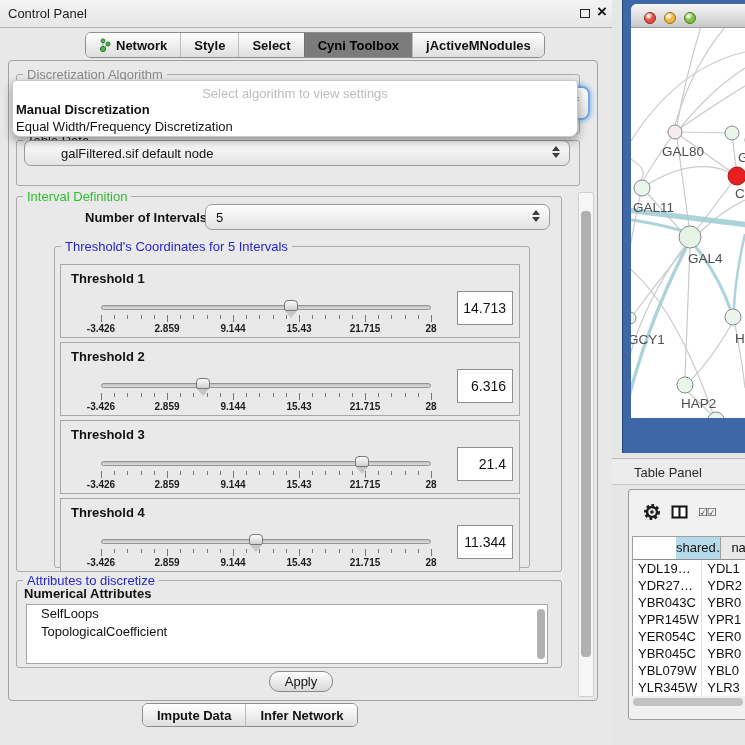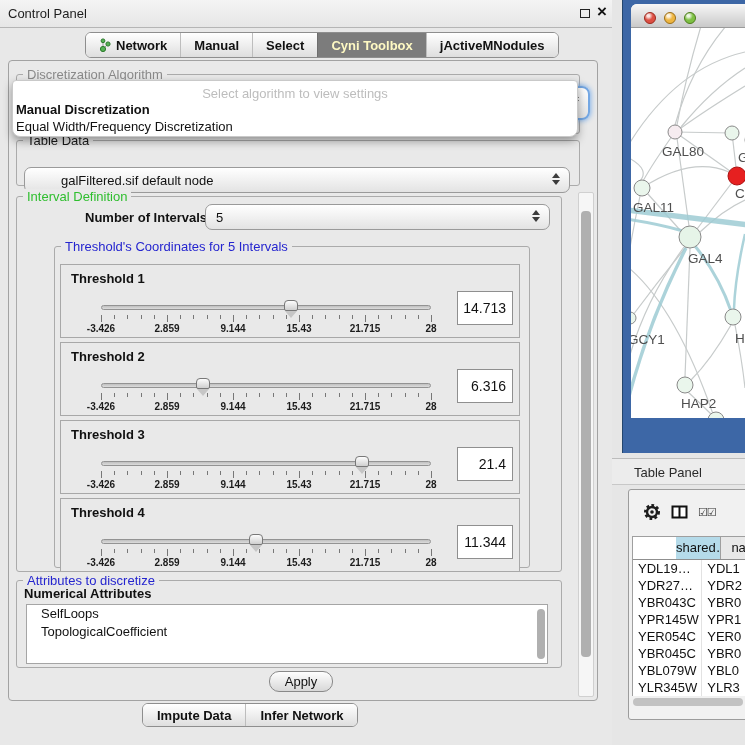--- a/index.html
+++ b/index.html
@@ -13,21 +13,21 @@
     border-bottom:1px solid #b5b5b5;}
   .titlebar .t{position:absolute;left:8px;top:6px;font-size:13px;color:#1d1d1d;}
   .float-ic{position:absolute;left:580px;top:9px;width:10px;height:9px;border:1.6px solid #222;}
   .close-ic{position:absolute;left:597px;top:2px;font-size:17px;font-weight:bold;color:#111;}
 
   .tabbar{left:85px;top:32px;height:26px;display:flex;border:1px solid #8e8e8e;border-radius:6px;
     overflow:hidden;background:#fff;}
   .tab{display:flex;align-items:center;gap:5px;padding:0 13px;font-size:13px;font-weight:bold;
     background:linear-gradient(#ffffff,#dedede);border-left:1px solid #bdbdbd;white-space:nowrap;}
   .tab:first-child{border-left:none;}
-  .tab.sel{background:#7c7c7c;color:#fef9c3;border-left:1px solid #6e6e6e;}
+  .tab.sel{background:#7c7c7c;color:#000000;border-left:1px solid #6e6e6e;}
 
   .content{left:8px;top:60px;width:590px;height:641px;background:#e9e9e9;
     border:1px solid #a2a2a2;border-radius:4px;}
 
   .group{position:absolute;border:1px solid #ababab;border-radius:3px;}
   .group-label{position:absolute;top:-8px;left:6px;background:#e9e9e9;padding:0 4px;font-size:13px;}
   .g-green{color:#2ebe2e;}
   .g-blue{color:#2525cf;}
   .g-gray{color:#8a8a8a;}
 
@@ -125,21 +125,21 @@
         <svg width="12" height="14">
           <line x1="4" y1="3" x2="4" y2="11" stroke="#9a9a9a"></line>
           <line x1="4" y1="11" x2="9" y2="6" stroke="#9a9a9a"></line>
           <circle cx="4" cy="2.8" r="1.9" fill="#55b054" stroke="#2c7a2c"></circle>
           <circle cx="4" cy="11" r="2.6" fill="#55b054" stroke="#2c7a2c"></circle>
           <circle cx="9" cy="6" r="2.1" fill="#55b054" stroke="#2c7a2c"></circle>
         </svg>
         <span>Network</span>
       </div>
       <div class="tab">
-        <span>Manual</span>
+        <span>Style</span>
       </div>
       <div class="tab">
         <span>Select</span>
       </div>
       <div class="tab sel">
         <span>Cyni Toolbox</span>
       </div>
       <div class="tab">
         <span>jActiveMNodules</span>
       </div>
@@ -161,21 +161,21 @@
     <div class="hint">Select algorithm to view settings</div>
     <div id="popup-options">
         <div class="opt b" style="top: 21px;">Manual Discretization</div>
         <div class="opt" style="top: 38px;">Equal Width/Frequency Discretization</div>
       </div>
   </div>
 
   <div class="abs group" style="left:16px;top:140px;width:564px;height:46px;">
     <span class="group-label" style="color:#1a1a1a;">Table Data</span>
   </div>
-  <div class="abs combo" style="left:24px;top:167px;width:546px;padding-left:36px;">
+  <div class="abs combo" style="left:24px;top:140px;width:546px;padding-left:36px;">
     <span>galFiltered.sif default node</span>
     <span class="stepper">
         <i class="up"></i>
         <i class="dn"></i>
       </span>
   </div>
 
   <div class="abs group" style="left:16px;top:196px;width:546px;height:376px;">
     <span class="group-label g-green">Interval Definition</span>
   </div>

